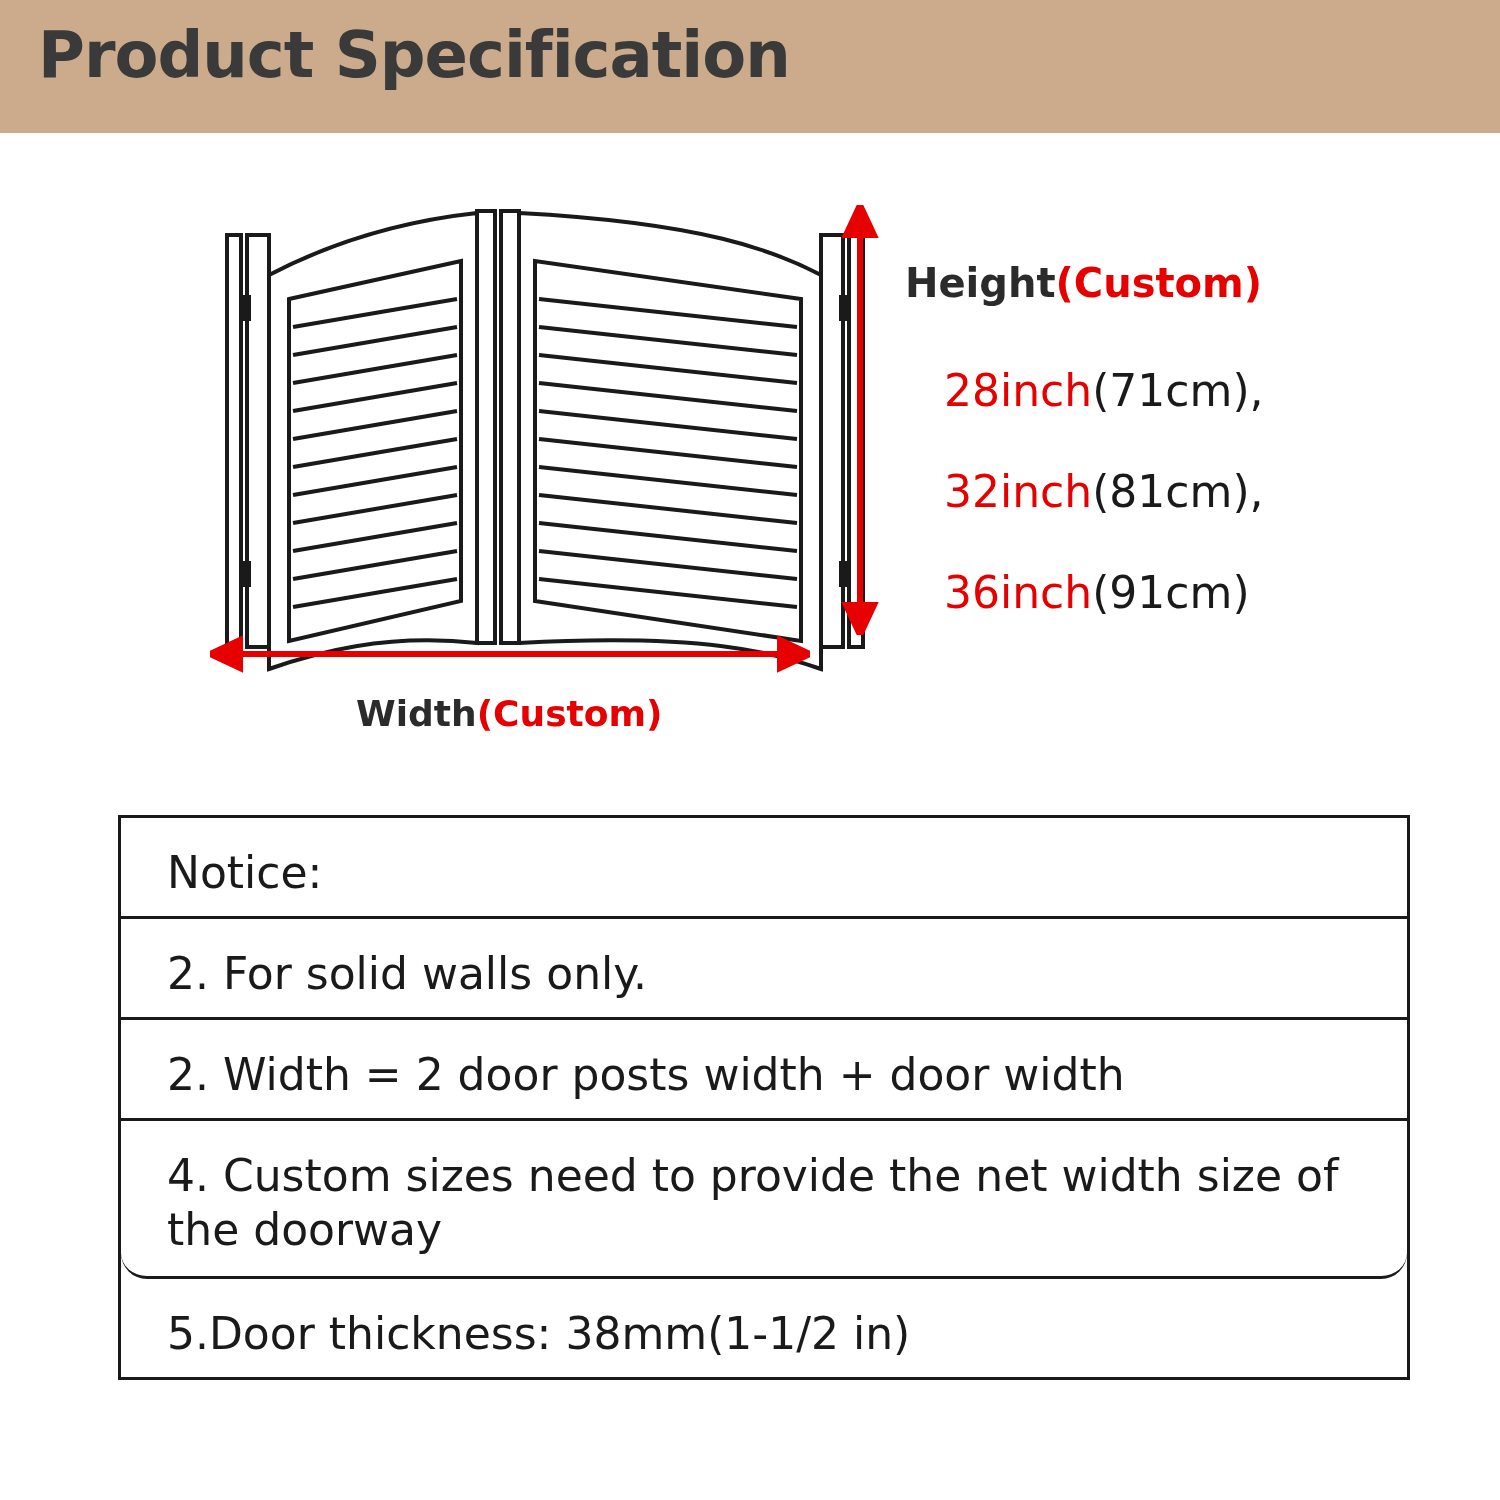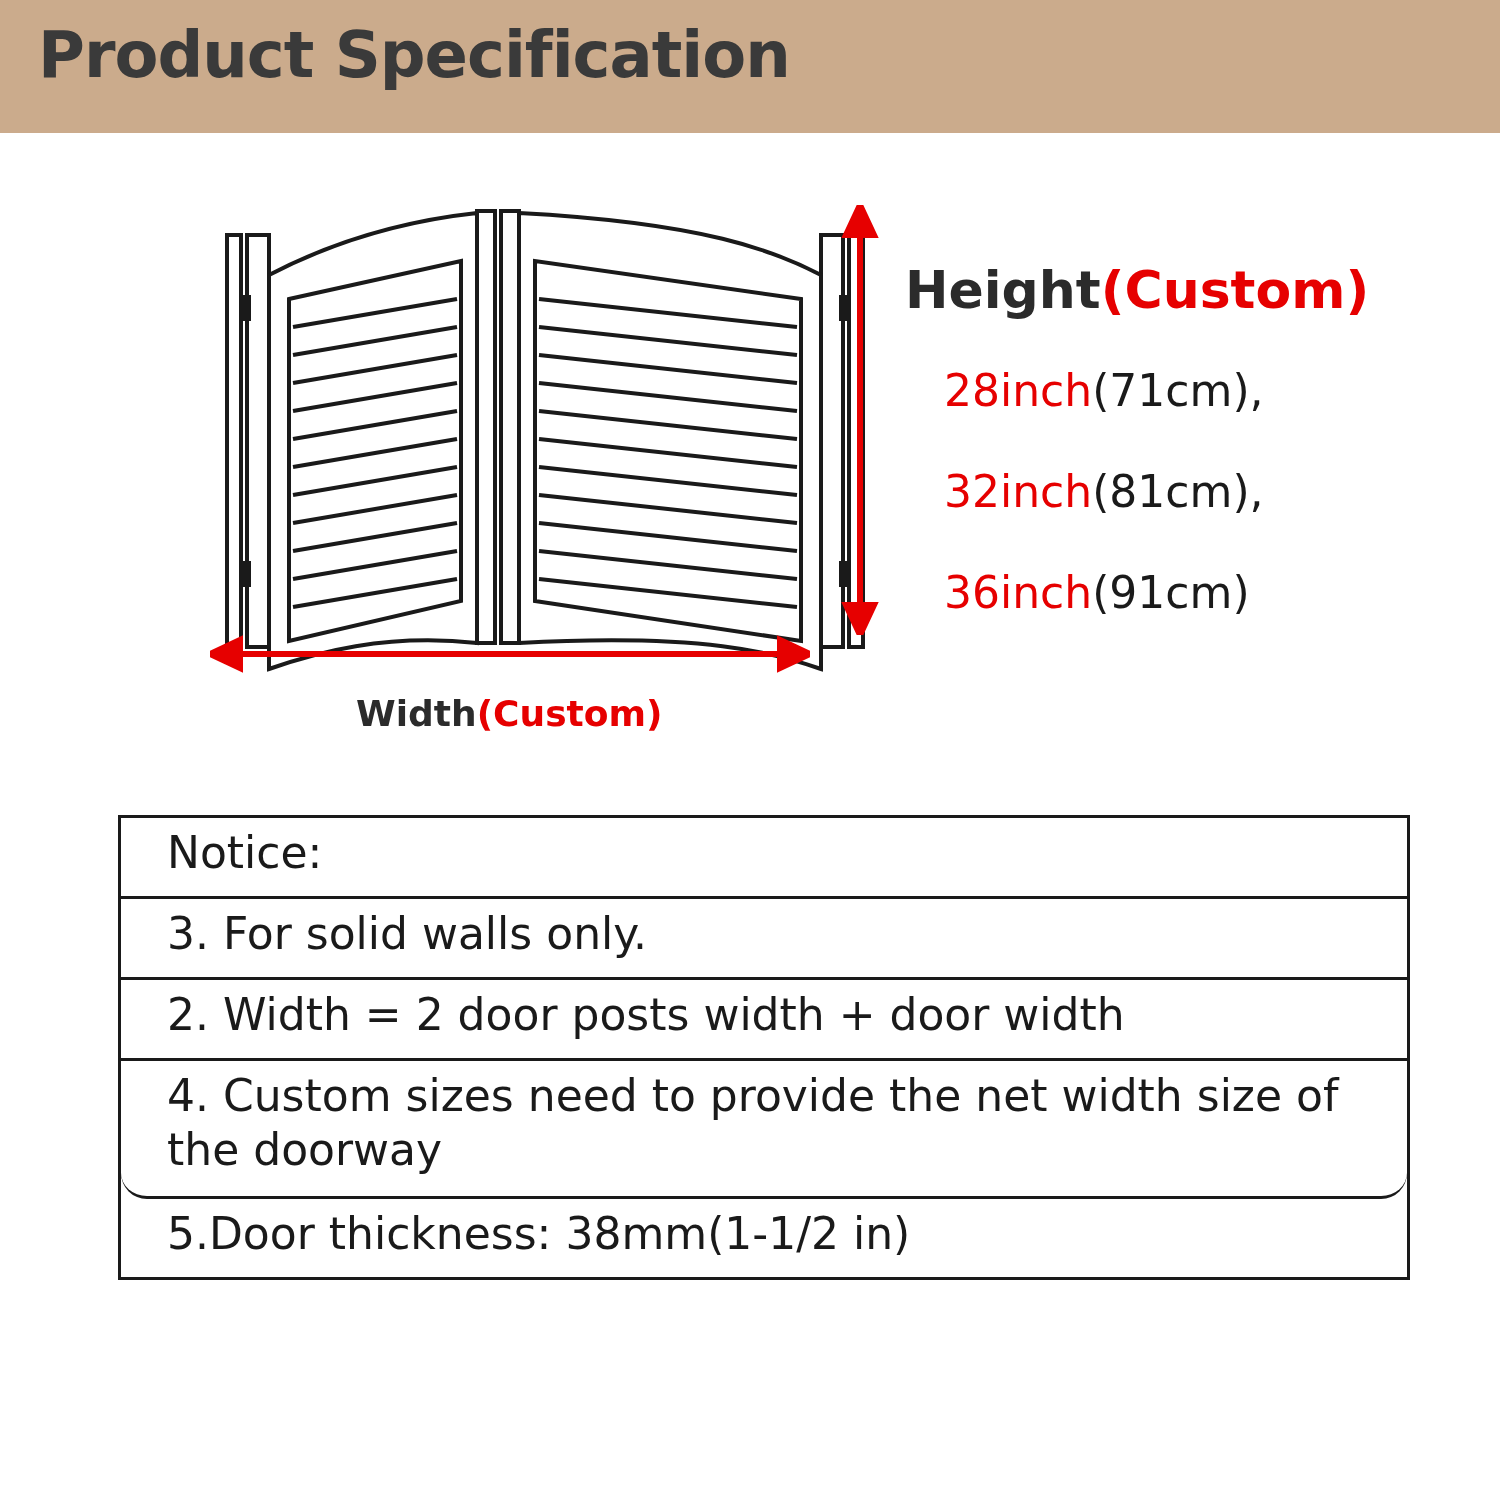--- a/index.html
+++ b/index.html
@@ -49,21 +49,21 @@
     left: 205px;
     top: 70px;
   }
 
   
   .height-label {
     position: absolute;
     left: 905px;
     top: 127px;
     font-weight: bold;
-    font-size: 52px;
+    font-size: 40px;
     color: #2b2b2b;
     white-space: nowrap;
   }
   .height-label .red { color: #e60000; }
 
   .size-line {
     position: absolute;
     font-size: 44px;
     color: #1a1a1a;
     white-space: nowrap;
@@ -90,21 +90,21 @@
     position: absolute;
     left: 118px;
     top: 815px;
     width: 1292px;
     border: 3px solid #1a1a1a;
     box-sizing: border-box;
     background: #fff;
   }
   .notice-row {
     border-bottom: 3px solid #1a1a1a;
-    padding: 8px 0 16px 46px;
+    padding: 28px 0 16px 46px;
     font-size: 44px;
     color: #1a1a1a;
     line-height: 1.23;
     box-sizing: border-box;
   }
   .notice-row:last-child {
     border-bottom: none;
   }
   .notice-row.tall {
     padding-bottom: 18px;
@@ -210,21 +210,21 @@
   <div class="width-label">
     <span>Width</span><span class="red">(Custom)</span>
   </div>
 </div>
 
 <div class="notice-table">
   <div class="notice-row">
     <span>Notice:</span>
   </div>
   <div class="notice-row">
-    <span>3. For solid walls only.</span>
+    <span>2. For solid walls only.</span>
   </div>
   <div class="notice-row">
     <span>2. Width = 2 door posts width + door width</span>
   </div>
   <div class="notice-row tall">
     <span>4. Custom sizes need to provide the net width size of the doorway</span>
   </div>
   <div class="notice-row">
     <span>5.Door thickness: 38mm(1-1/2 in)</span>
   </div>

